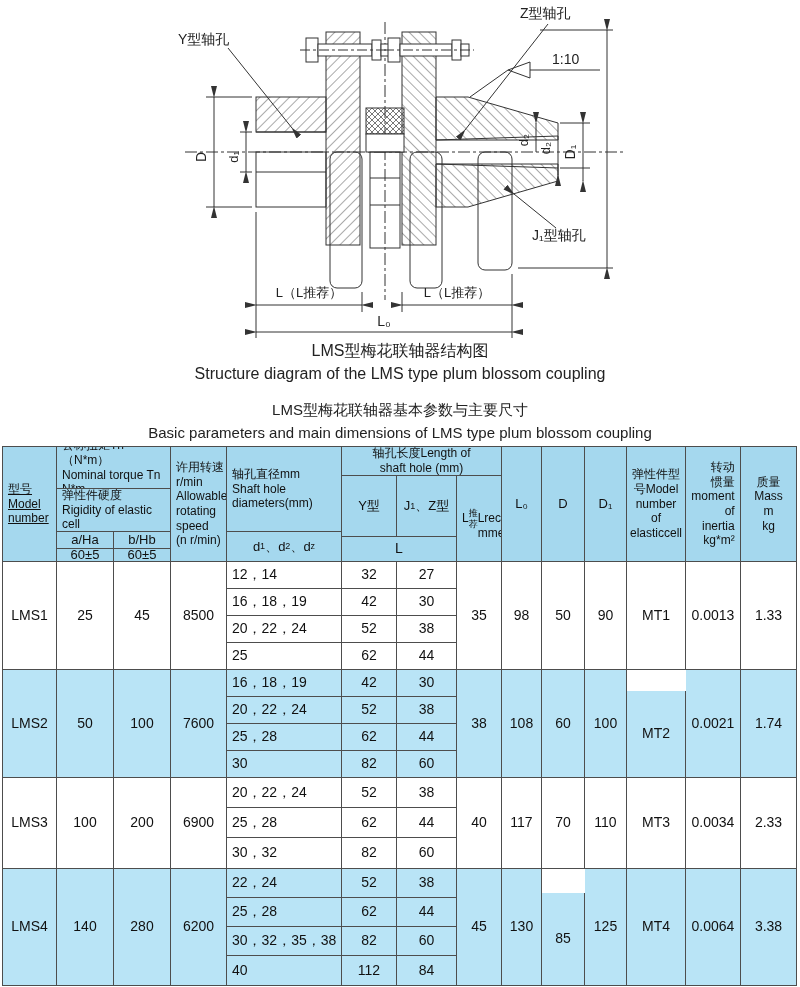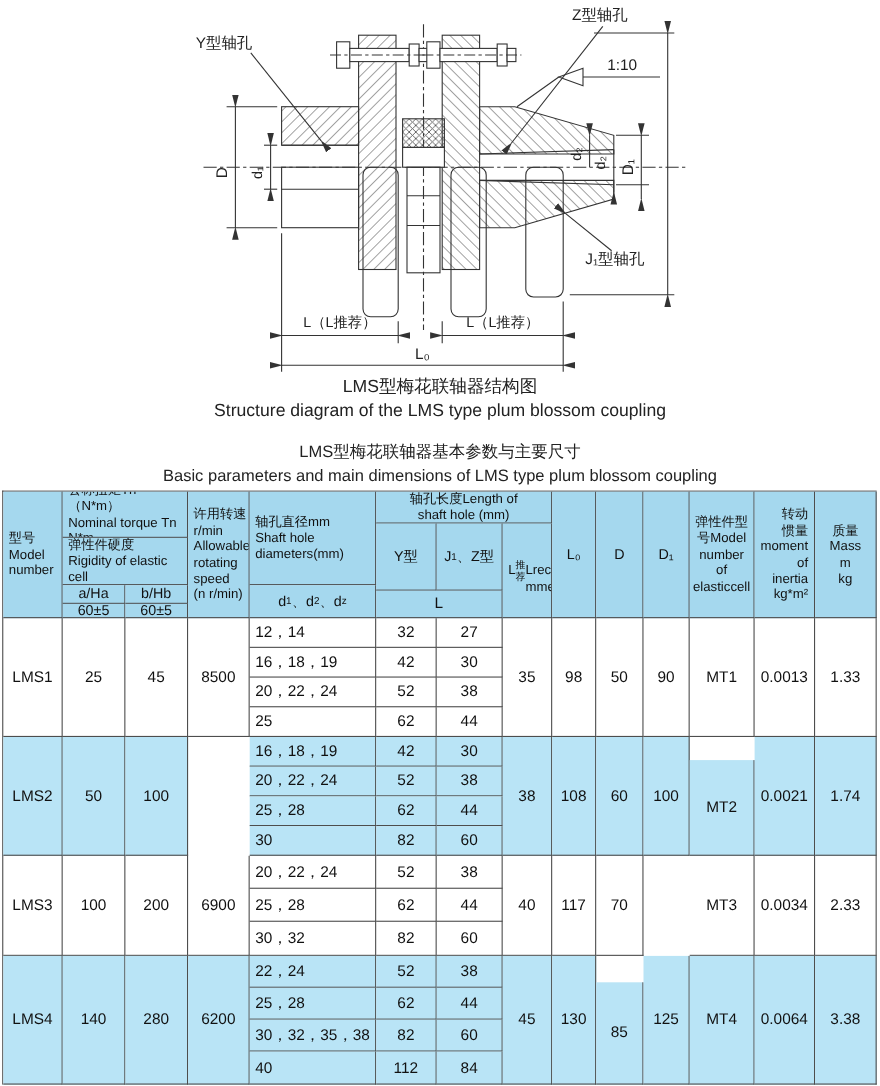--- a/index.html
+++ b/index.html
@@ -19,21 +19,21 @@
   .c{border-right:1px solid #4d4d4d;border-bottom:1px solid #4d4d4d;
      display:flex;align-items:center;justify-content:center;text-align:center;
      white-space:pre-line;font-size:12px;line-height:1.22;overflow:hidden;}
   .hd{background:#a5d8ee;}
   .blue{background:#b9e4f6;}
   .lft{justify-content:flex-start;text-align:left;padding-left:5px;}
   .f13{font-size:13px;}
   .f14{font-size:14px;}
   sub{font-size:9px;}
   
-  .h-model{grid-column:1;grid-row:1/7;}
+  .h-model{grid-column:1;grid-row:1/7;text-decoration:underline;}
   .h-torque{grid-column:2/4;grid-row:1/3;}
   .h-rigidity{grid-column:2/4;grid-row:3;}
   .h-aha{grid-column:2;grid-row:4/6;}
   .h-bhb{grid-column:3;grid-row:4/6;}
   .h-aval{grid-column:2;grid-row:6;}
   .h-bval{grid-column:3;grid-row:6;}
   .h-speed{grid-column:4;grid-row:1/7;}
   .h-shaftdia{grid-column:5;grid-row:1/4;}
   .h-diasyms{grid-column:5;grid-row:4/7;}
   .h-shaftlen{grid-column:6/9;grid-row:1;}
@@ -243,20 +243,21 @@
       <div class="c f14" style="grid-area: 7 / 8 / span 4;">35</div>
       <div class="c f14" style="grid-area: 7 / 9 / span 4;">98</div>
       <div class="c f14" style="grid-area: 7 / 10 / span 4;">50</div>
       <div class="c f14" style="grid-area: 7 / 11 / span 4;">90</div>
       <div class="c f14" style="grid-area: 7 / 12 / span 4;">MT1</div>
       <div class="c f14" style="grid-area: 7 / 13 / span 4;">0.0013</div>
       <div class="c f14" style="grid-area: 7 / 14 / span 4;">1.33</div>
       <div class="c f14 blue" style="grid-area: 11 / 1 / span 4;">LMS2</div>
       <div class="c f14 blue" style="grid-area: 11 / 2 / span 4;">50</div>
       <div class="c f14 blue" style="grid-area: 11 / 3 / span 4;">100</div>
+      <div class="c f14 blue" style="grid-area: 11 / 4 / span 4;">7600</div>
       <div class="c f14 blue lft" style="grid-area: 11 / 5;">16，18，19</div>
       <div class="c f14 blue" style="grid-area: 11 / 6;">42</div>
       <div class="c f14 blue" style="grid-area: 11 / 7;">30</div>
       <div class="c f14 blue lft" style="grid-area: 12 / 5;">20，22，24</div>
       <div class="c f14 blue" style="grid-area: 12 / 6;">52</div>
       <div class="c f14 blue" style="grid-area: 12 / 7;">38</div>
       <div class="c f14 blue lft" style="grid-area: 13 / 5;">25，28</div>
       <div class="c f14 blue" style="grid-area: 13 / 6;">62</div>
       <div class="c f14 blue" style="grid-area: 13 / 7;">44</div>
       <div class="c f14 blue lft" style="grid-area: 14 / 5;">30</div>
@@ -278,20 +279,21 @@
       <div class="c f14" style="grid-area: 15 / 7;">38</div>
       <div class="c f14 lft" style="grid-area: 16 / 5;">25，28</div>
       <div class="c f14" style="grid-area: 16 / 6;">62</div>
       <div class="c f14" style="grid-area: 16 / 7;">44</div>
       <div class="c f14 lft" style="grid-area: 17 / 5;">30，32</div>
       <div class="c f14" style="grid-area: 17 / 6;">82</div>
       <div class="c f14" style="grid-area: 17 / 7;">60</div>
       <div class="c f14" style="grid-area: 15 / 8 / span 3;">40</div>
       <div class="c f14" style="grid-area: 15 / 9 / span 3;">117</div>
       <div class="c f14" style="grid-area: 15 / 10 / span 3;">70</div>
+      <div class="c f14" style="grid-area: 15 / 11 / span 3;">110</div>
       <div class="c f14" style="grid-area: 15 / 12 / span 3;">MT3</div>
       <div class="c f14" style="grid-area: 15 / 13 / span 3;">0.0034</div>
       <div class="c f14" style="grid-area: 15 / 14 / span 3;">2.33</div>
       <div class="c f14 blue" style="grid-area: 18 / 1 / span 4;">LMS4</div>
       <div class="c f14 blue" style="grid-area: 18 / 2 / span 4;">140</div>
       <div class="c f14 blue" style="grid-area: 18 / 3 / span 4;">280</div>
       <div class="c f14 blue" style="grid-area: 18 / 4 / span 4;">6200</div>
       <div class="c f14 blue lft" style="grid-area: 18 / 5;">22，24</div>
       <div class="c f14 blue" style="grid-area: 18 / 6;">52</div>
       <div class="c f14 blue" style="grid-area: 18 / 7;">38</div>

